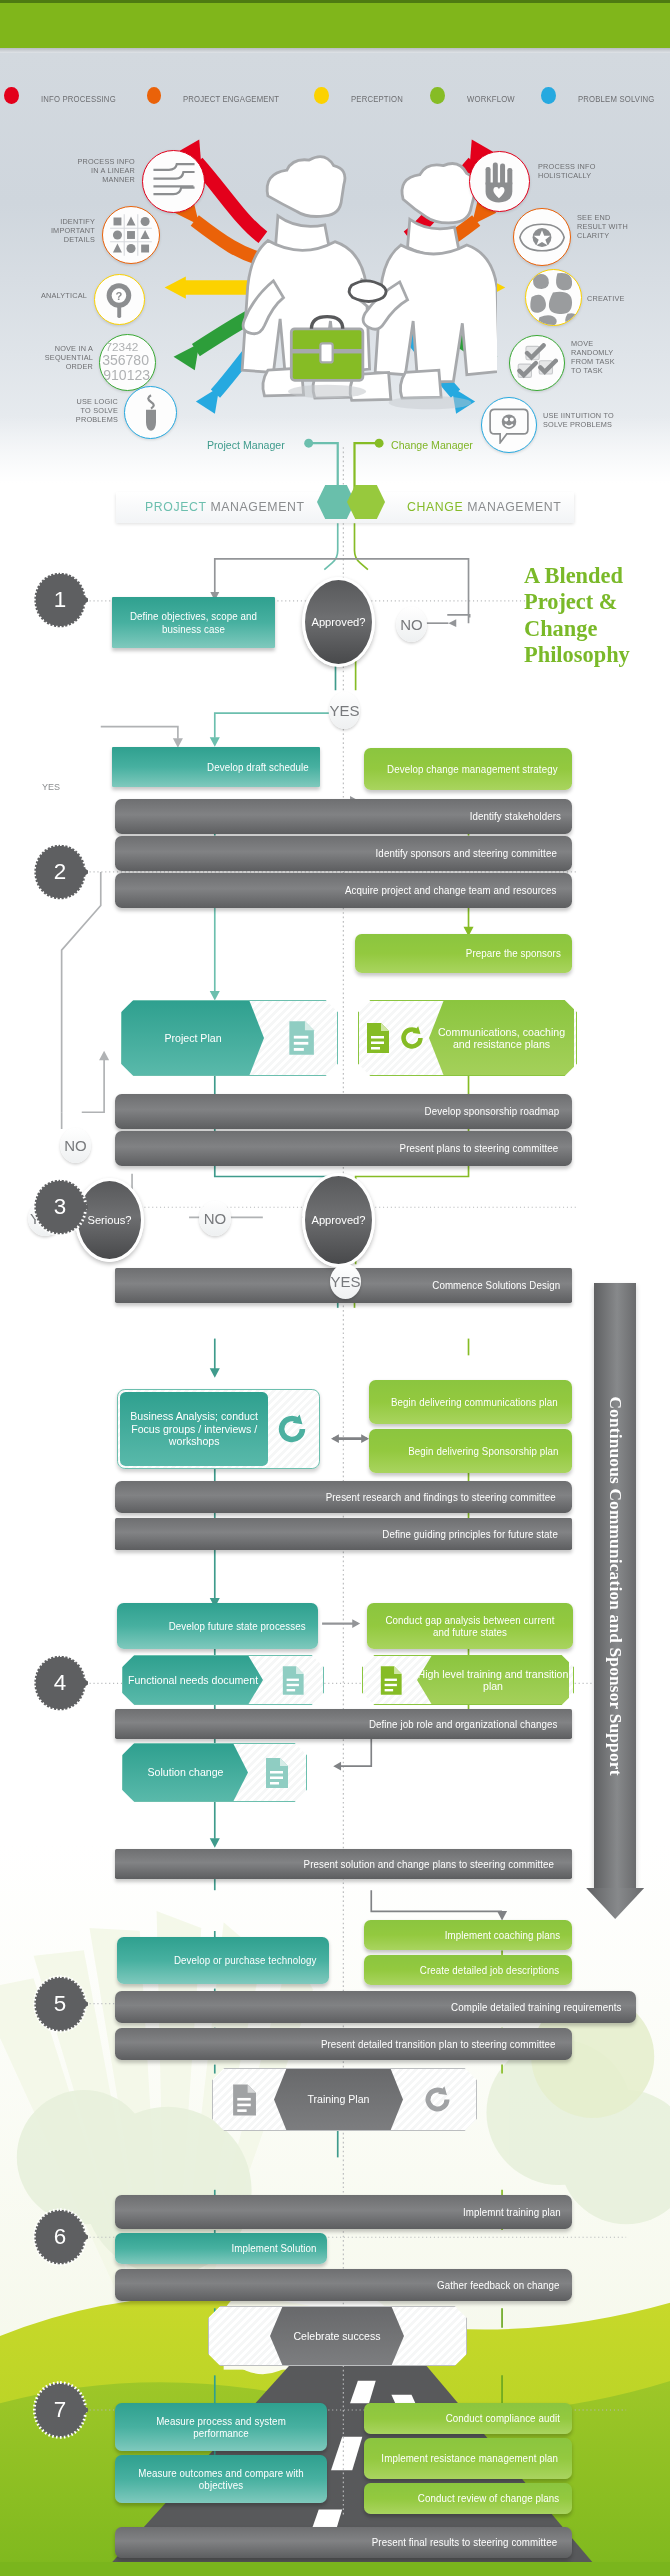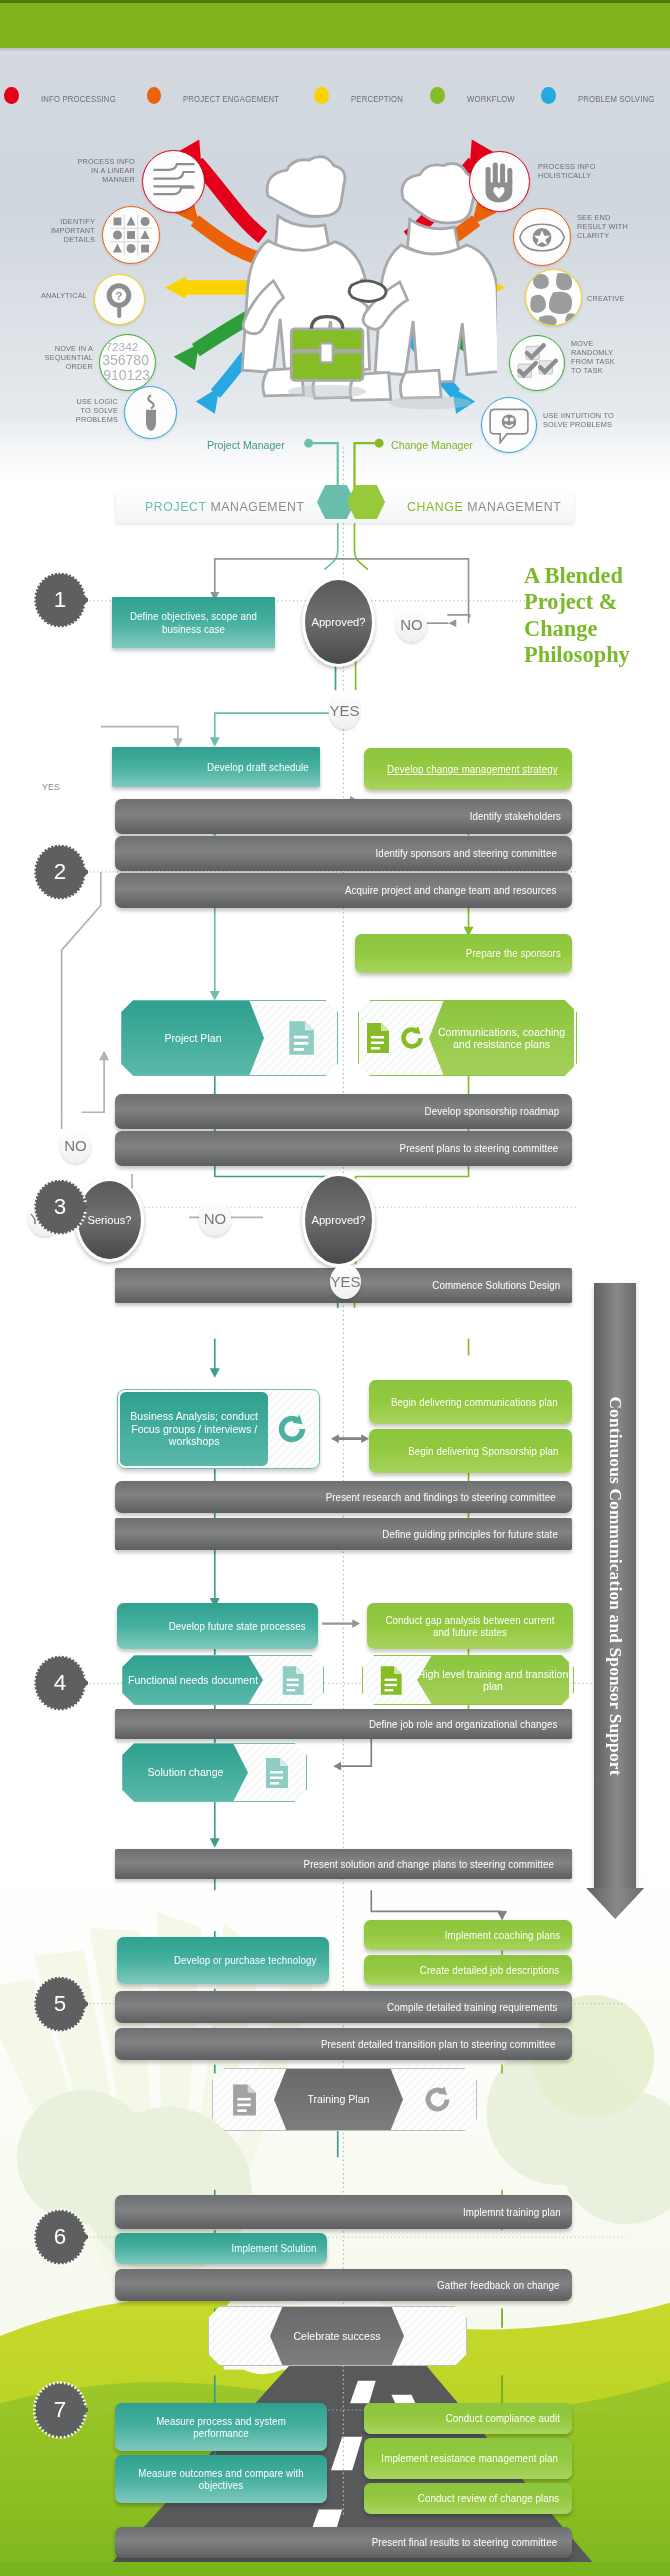--- a/index.html
+++ b/index.html
@@ -595,21 +595,21 @@
   <div class="pill" style="left:396px;top:607px;width:31px;height:35px;">
     <span>NO</span>
     </div>
   <div class="pill" style="left:329px;top:692px;width:31px;height:37px;">
     <span>YES</span>
     </div>
 
   <div class="node tealsq" style="left:112px;top:747px;width:208px;height:40px;">
     <span>Develop draft schedule</span>
     </div>
-  <div class="node green" style="left:364px;top:748px;width:208px;height:42px;text-decoration:underline;">
+  <div class="node green" style="left:364px;top:748px;width:208px;height:42px;">
     <span>Develop change management strategy</span>
     </div>
   <div class="plainlbl" style="left:42px;top:782px;">YES</div>
 
   <div class="node grey" style="left:115px;top:799px;width:457px;height:35px;">
     <span>Identify stakeholders</span>
     </div>
   <div class="node grey" style="left:115px;top:836px;width:457px;height:35px;">
     <span>Identify sponsors and steering committee</span>
     </div>
@@ -797,21 +797,21 @@
   <div class="node green" style="left:364px;top:1920px;width:208px;height:30px;">
     <span>Implement coaching plans</span>
     </div>
   <div class="node teal" style="left:117px;top:1937px;width:212px;height:47px;">
     <span>Develop or purchase technology</span>
     </div>
   <div class="node green" style="left:364px;top:1955px;width:208px;height:30px;">
     <span>Create detailed job descriptions</span>
     </div>
 
-  <div class="node grey" style="left:115px;top:1991px;width:457px;height:32px;">
+  <div class="node grey" style="left:115px;top:1991px;width:521px;height:32px;">
     <span>Compile detailed training requirements</span>
     </div>
   <div class="node grey" style="left:115px;top:2028px;width:457px;height:32px;">
     <span>Present detailed transition plan to steering committee</span>
     </div>
 
   <div class="docbox greyb" style="left:212px;top:2068px;width:263px;height:61px;">
     <div class="ico" style="width:61px;">
       <svg width="27" height="34" viewBox="0 0 52 64">
           <path d="M6,2 h28 l16,16 v44 h-44z" fill="#a0a2a4"></path>

